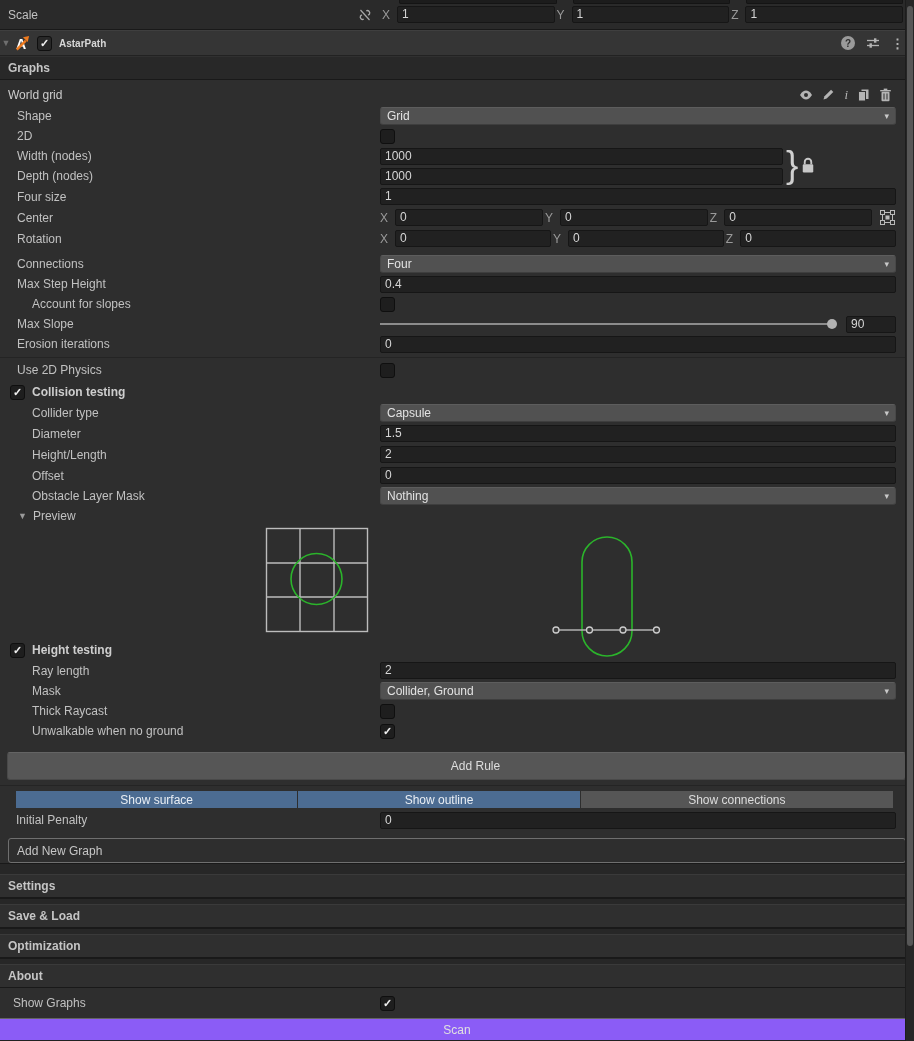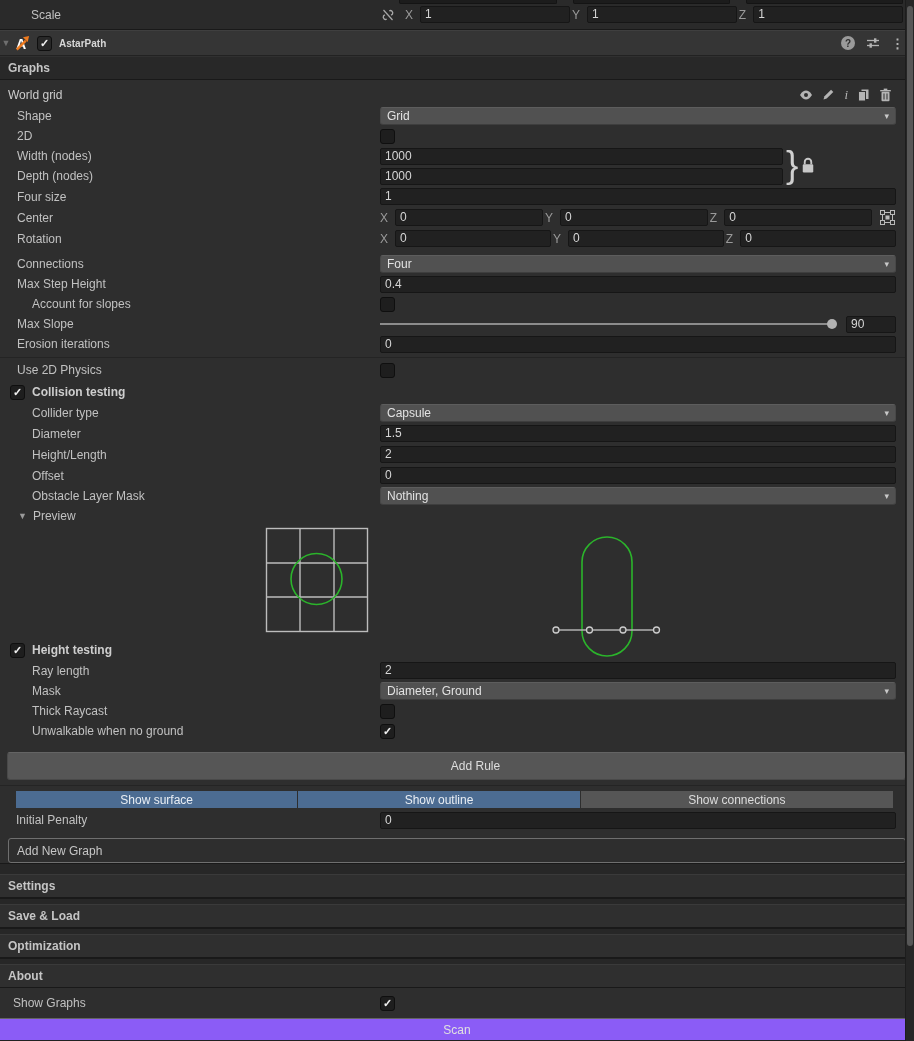--- a/index.html
+++ b/index.html
@@ -1,20 +1,20 @@
 <!DOCTYPE html>
 <html><head>
 <meta charset="utf-8">
 <style>
   html,body{margin:0;padding:0;background:#1f1f1f;}
   .root{position:relative;width:914px;height:1041px;background:#2e2e2e;overflow:hidden;
         font-family:"Liberation Sans",sans-serif;font-size:12px;color:#c1c1c1;}
   
   .scale-row{height:30px;background:#2a2a2a;border-bottom:1px solid #191919;display:flex;align-items:center;box-sizing:border-box;}
-  .scale-row .lbl0{flex:0 0 350px;padding-left:31px;}
+  .scale-row .lbl0{flex:0 0 350px;padding-left:8px;}
   .top-sliver{position:absolute;top:0;height:4px;background:#1c1c1c;border:1px solid #141414;border-top:none;border-radius:0 0 2px 2px;box-sizing:border-box;}
   
   .comp-header{height:26px;background:#353535;border-top:1px solid #3f3f3f;border-bottom:1px solid #222;display:flex;align-items:center;box-sizing:border-box;}
   .comp-header .foldout{color:#6f6f6f;font-size:9px;width:12px;text-align:center;}
   .comp-title{font-weight:bold;color:#d6d6d6;font-size:10px;margin-left:7px;}
   .hdr-icons{margin-left:auto;display:flex;align-items:center;gap:11px;margin-right:10px;}
   .help-ic{width:14px;height:14px;border-radius:50%;background:#9a9a9a;color:#2e2e2e;font-weight:bold;font-size:10px;display:flex;align-items:center;justify-content:center;}
   .kebab{color:#b4b4b4;font-size:13px;font-weight:bold;}
   
   .section-bar{height:24px;background:#2f2f2f;border-top:1px solid #3a3a3a;border-bottom:1px solid #191919;display:flex;align-items:center;padding-left:8px;box-sizing:border-box;font-weight:bold;color:#c5c5c5;}
@@ -378,21 +378,21 @@
     <div class="lbl ind2">Ray length</div>
     <div class="ctl">
         <div class="field">2</div>
       </div>
   </div>
 
   <div class="row">
     <div class="lbl ind2">Mask</div>
     <div class="ctl">
         <div class="dropdown">
-      <span>Diameter, Ground</span>
+      <span>Collider, Ground</span>
       <span class="caret">▾</span>
     </div>
       </div>
   </div>
 
   <div class="row">
     <div class="lbl ind2">Thick Raycast</div>
     <div class="ctl">
         <div class="cb"></div>
       </div>

